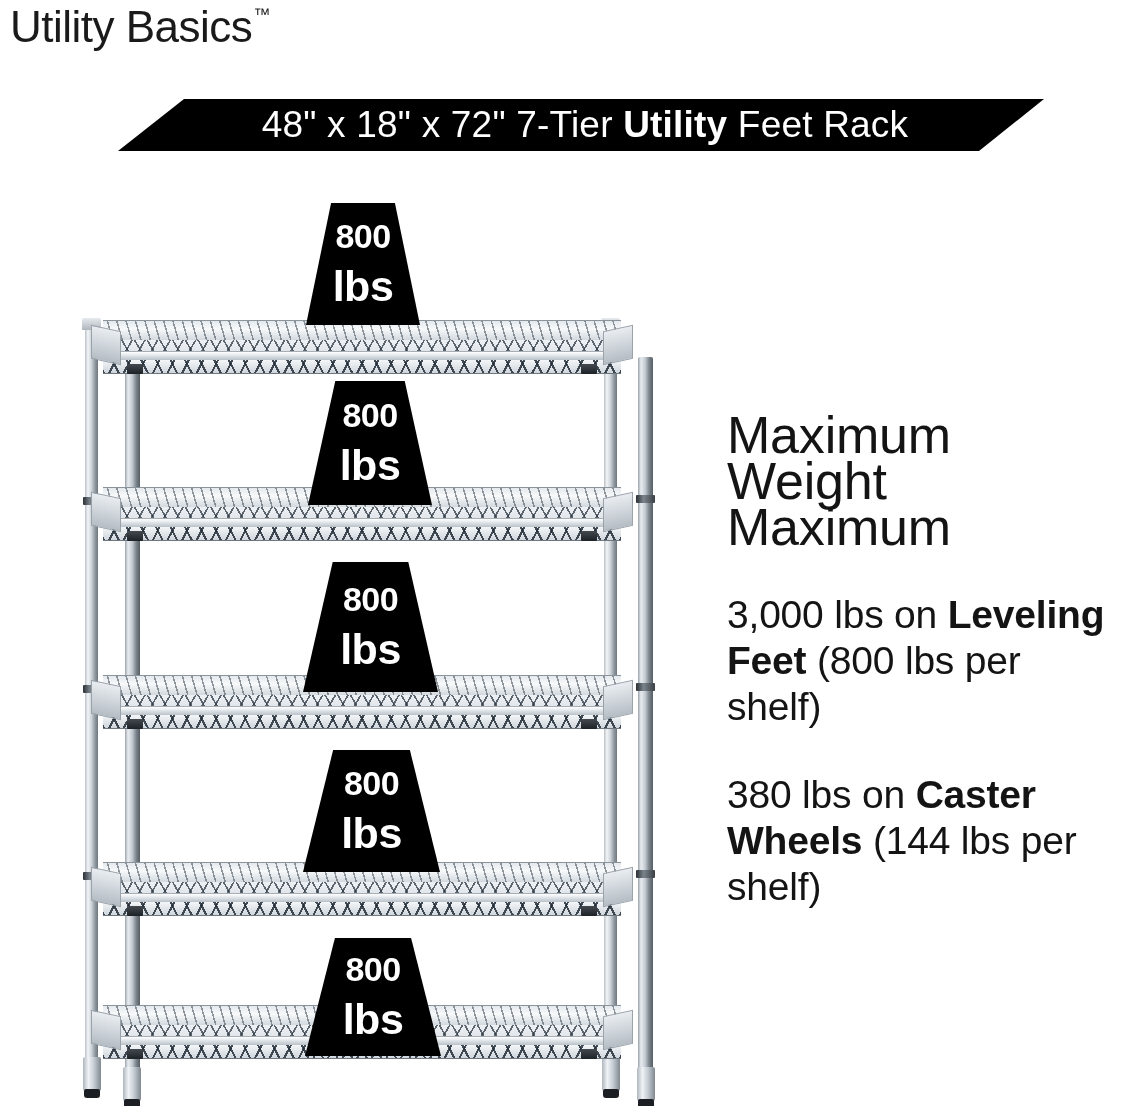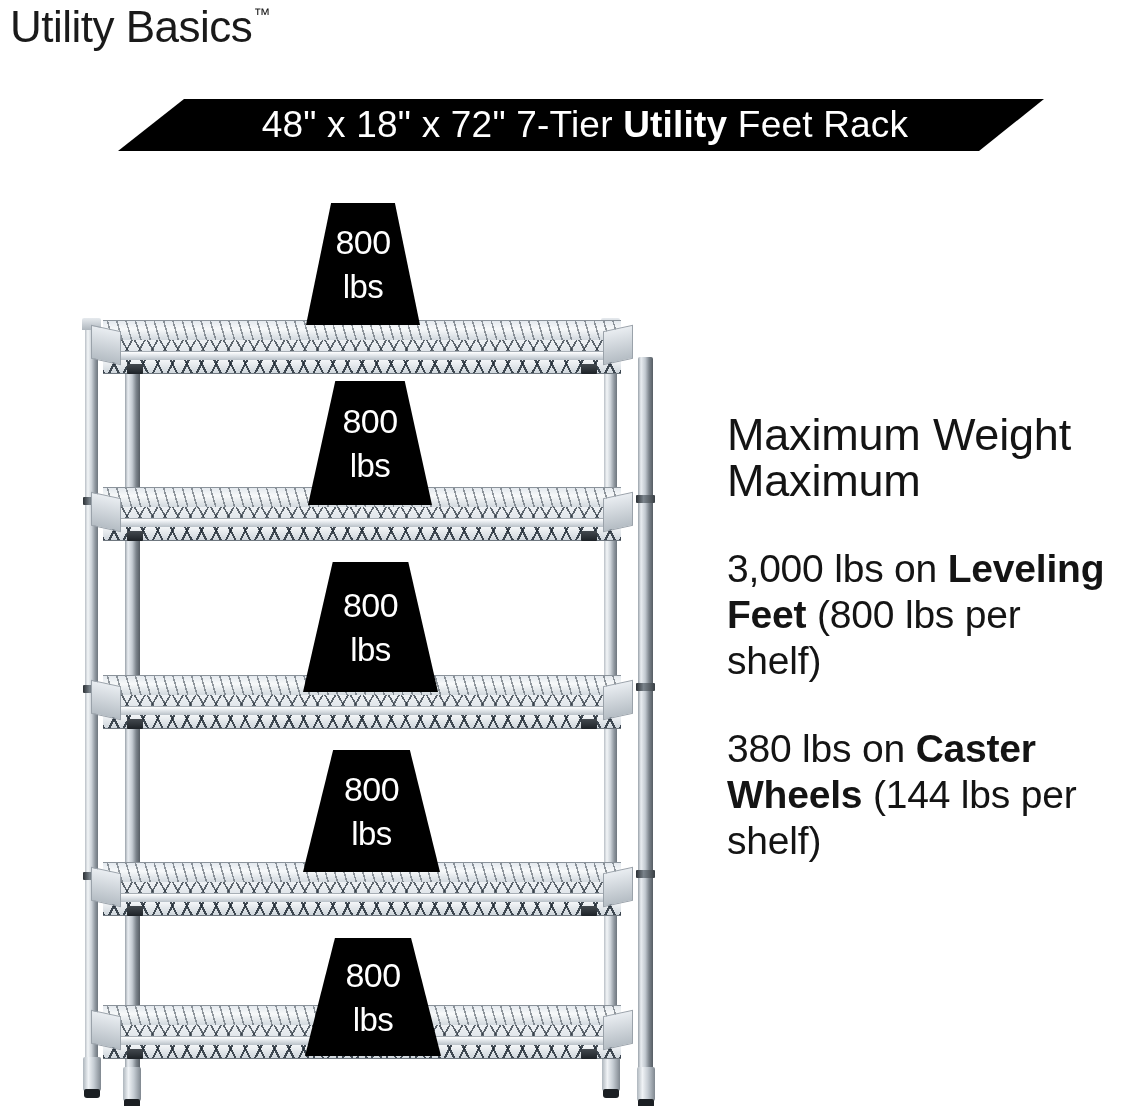--- a/index.html
+++ b/index.html
@@ -121,29 +121,29 @@
   
   .wtag { position:absolute; }
   .wtag .shape {
     position:absolute; inset:0; background:#000000;
     -webkit-clip-path: polygon(22% 0, 78% 0, 100% 100%, 0 100%);
     clip-path: polygon(22% 0, 78% 0, 100% 100%, 0 100%);
   }
   .wtag .txt {
     position:absolute; inset:0; display:flex; flex-direction:column;
     align-items:center; justify-content:center;
-    color:#ffffff; font-weight:400; line-height:1.08;
+    color:#ffffff; font-weight:700; line-height:1.08;
   }
   .wtag .n  { font-size:34px; letter-spacing:-0.5px; }
-  .wtag .u  { font-size:33px; letter-spacing:-0.5px; margin-top:8px; }
+  .wtag .u  { font-size:43px; letter-spacing:-0.5px; margin-top:8px; }
 
   
   #copy { position:absolute; left:727px; top:412px; width:380px; }
   #copy .head {
-    font-size:45px; line-height:46px; font-weight:400; letter-spacing:-0.2px;
+    font-size:52px; line-height:46px; font-weight:400; letter-spacing:-0.2px;
     color:#141414;
   }
   #copy .para {
     margin-top:42px;
     font-size:39px; line-height:46px; font-weight:400; letter-spacing:-0.2px;
     color:#141414;
   }
   #copy .para b { font-weight:700; }
 </style>
 </head>

